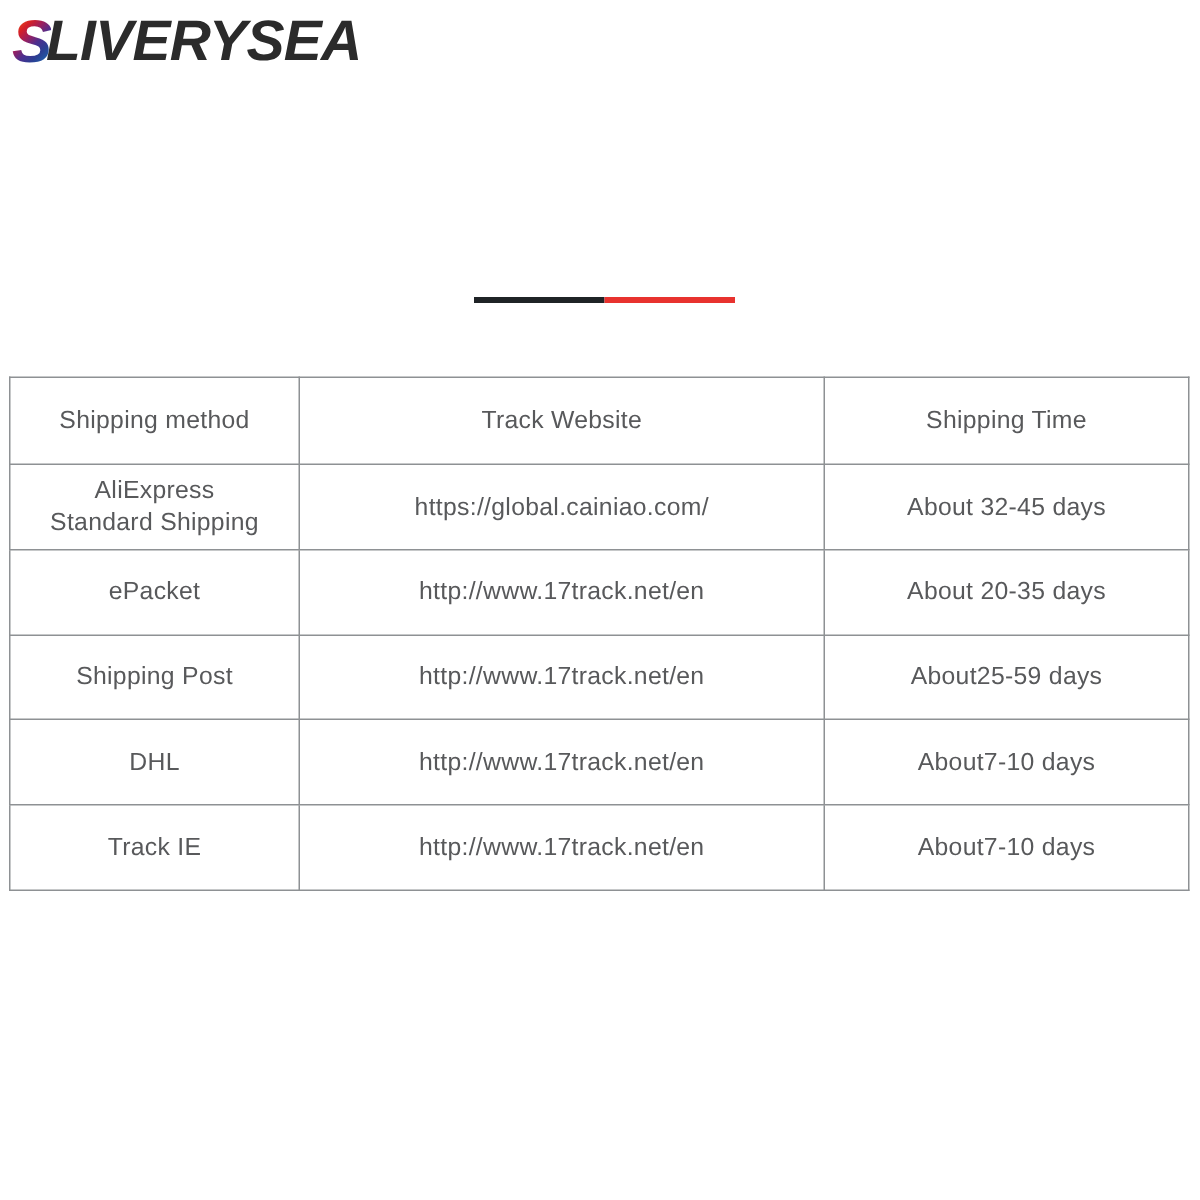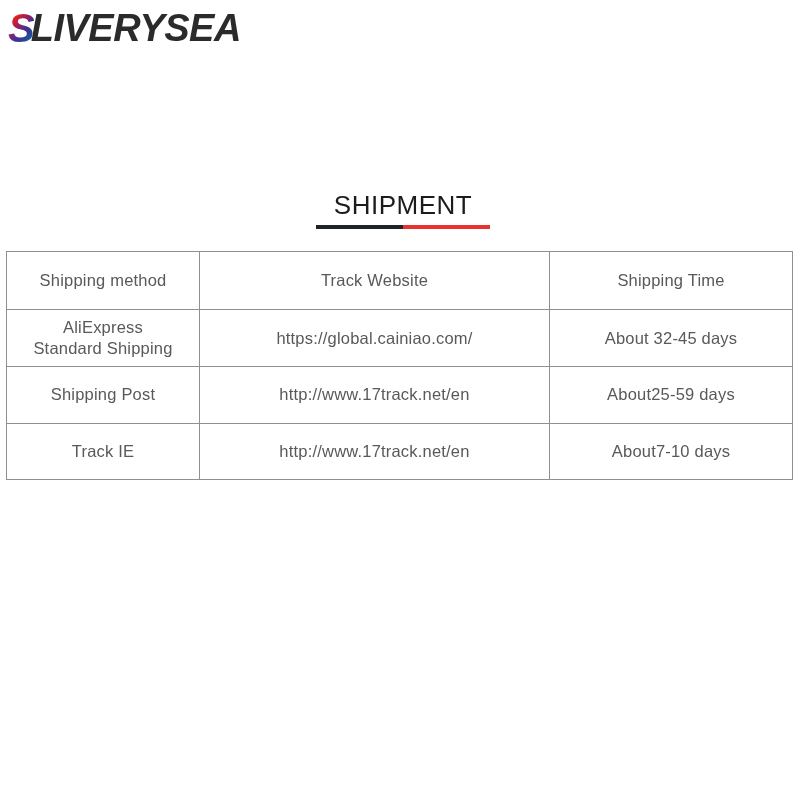--- a/index.html
+++ b/index.html
@@ -112,21 +112,20 @@
 </style>
 </head>
 <body>
 
 <div class="logo">
   <span class="logo-s">S</span>
   <span class="logo-rest">LIVERYSEA</span>
 </div>
 
 <div class="title-block">
-  <div class="title-text">SHIPMENT</div>
   <div class="title-rule">
     <div class="half-dark"></div>
     <div class="half-red"></div>
   </div>
 </div>
 
 <table class="ship-table">
   <colgroup>
     <col class="col-method">
     <col class="col-site">
@@ -138,23 +137,33 @@
       <td>Track Website</td>
       <td>Shipping Time</td>
     </tr>
     <tr>
       <td class="cell-2line">AliExpress
 Standard Shipping</td>
       <td>https://global.cainiao.com/</td>
       <td>About 32-45 days</td>
     </tr>
     <tr>
+      <td class="cell-2line">ePacket</td>
+      <td>http://www.17track.net/en</td>
+      <td>About 20-35 days</td>
+    </tr>
+    <tr>
       <td class="cell-2line">Shipping Post</td>
       <td>http://www.17track.net/en</td>
       <td>About25-59 days</td>
+    </tr>
+    <tr>
+      <td class="cell-2line">DHL</td>
+      <td>http://www.17track.net/en</td>
+      <td>About7-10 days</td>
     </tr>
     <tr>
       <td class="cell-2line">Track IE</td>
       <td>http://www.17track.net/en</td>
       <td>About7-10 days</td>
     </tr>
   </tbody>
 </table>
 
 </body></html>

